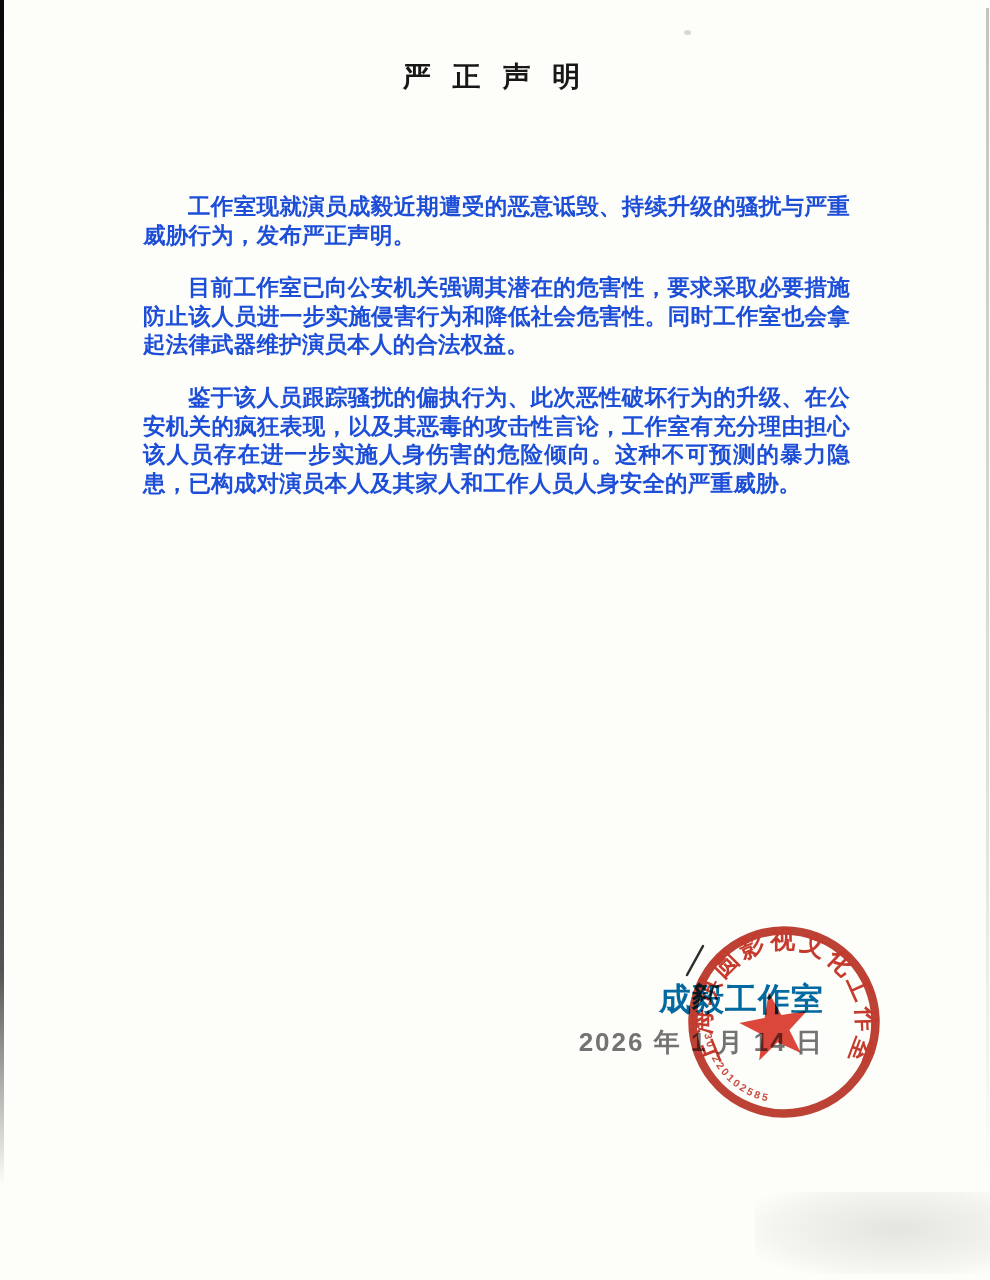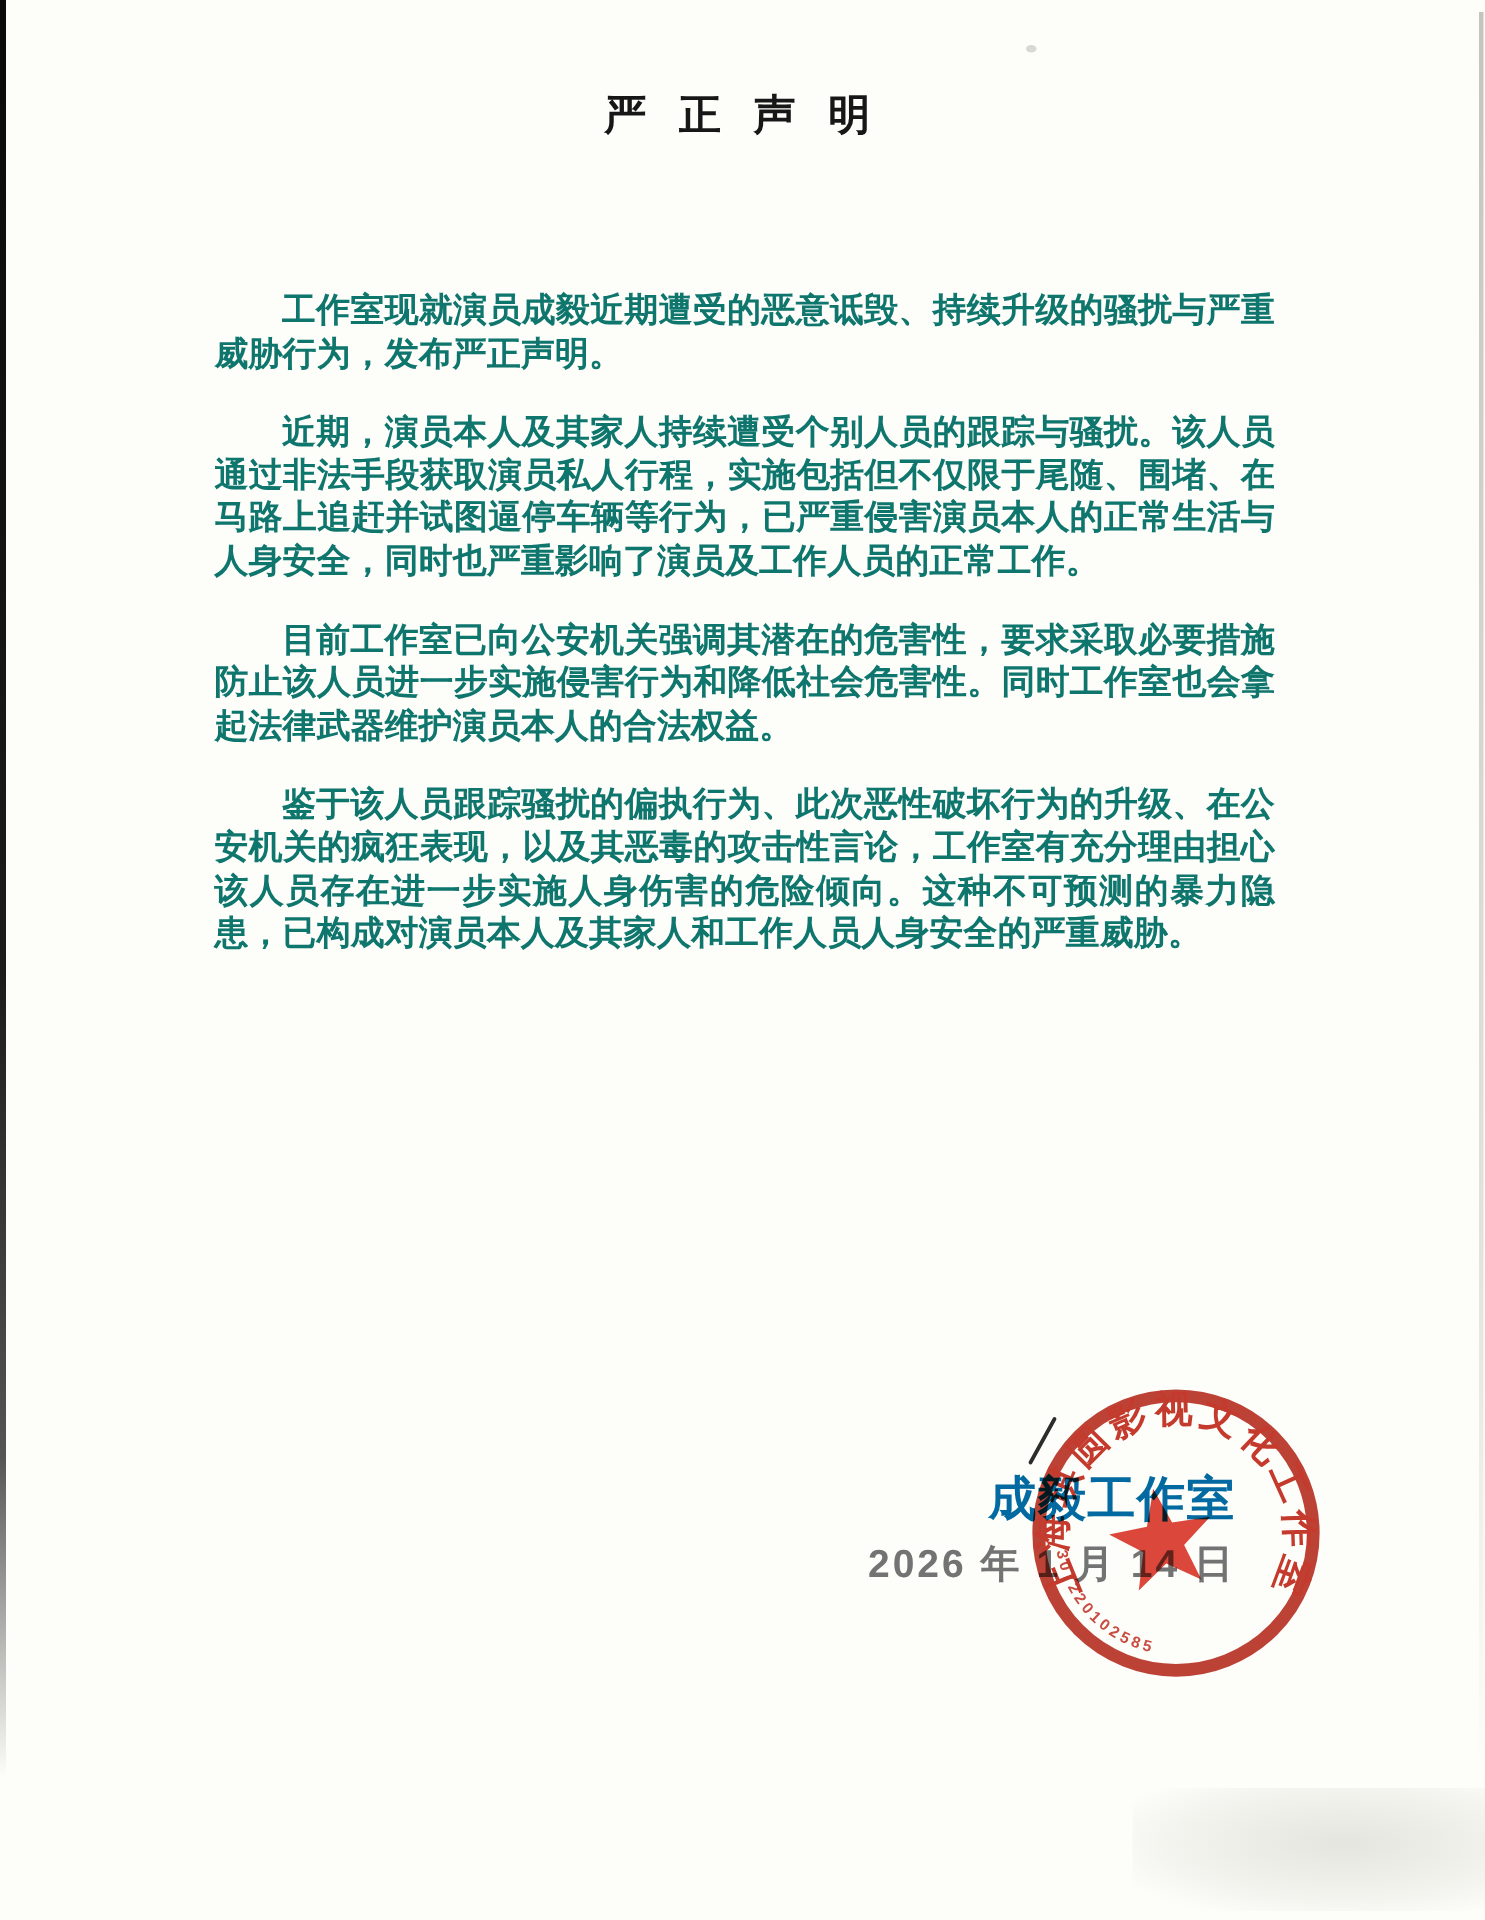--- a/index.html
+++ b/index.html
@@ -43,21 +43,21 @@
     z-index: 1;
   }
   
   .doc-body {
     position: absolute; left: 143px; top: 193px; width: 707px;
     z-index: 1;
   }
   .doc-body p {
     margin: 0 0 24px 0;
     font-size: 22.5px; line-height: 28.6px;
-    font-weight: 700; color: #0f766e;
+    font-weight: 700; color: #1d4ed8;
     text-align: justify;
     text-indent: 2em;
     letter-spacing: 0.2px;
   }
   
   .signature {
     position: absolute; right: 166px; top: 978px;
     text-align: right; z-index: 1;
   }
   .signature .sig-name {
@@ -91,21 +91,20 @@
 
   <div class="scan-edge-left"></div>
   <div class="scan-edge-right"></div>
   <div class="scan-shadow-br"></div>
   <div class="speck"></div>
 
   <h1 class="doc-title">严 正 声 明</h1>
 
   <div class="doc-body">
     <p>工作室现就演员成毅近期遭受的恶意诋毁、持续升级的骚扰与严重威胁行为，发布严正声明。</p>
-    <p>近期，演员本人及其家人持续遭受个别人员的跟踪与骚扰。该人员通过非法手段获取演员私人行程，实施包括但不仅限于尾随、围堵、在马路上追赶并试图逼停车辆等行为，已严重侵害演员本人的正常生活与人身安全，同时也严重影响了演员及工作人员的正常工作。</p>
     <p>目前工作室已向公安机关强调其潜在的危害性，要求采取必要措施防止该人员进一步实施侵害行为和降低社会危害性。同时工作室也会拿起法律武器维护演员本人的合法权益。</p>
     <p>鉴于该人员跟踪骚扰的偏执行为、此次恶性破坏行为的升级、在公安机关的疯狂表现，以及其恶毒的攻击性言论，工作室有充分理由担心该人员存在进一步实施人身伤害的危险倾向。这种不可预测的暴力隐患，已构成对演员本人及其家人和工作人员人身安全的严重威胁。</p>
   </div>
 
   <div class="signature">
     <div class="sig-name">成毅工作室</div>
     <div class="sig-date">2026 年 1 月 14 日</div>
   </div>
 
   <svg class="seal-svg" viewBox="0 0 216 206">

